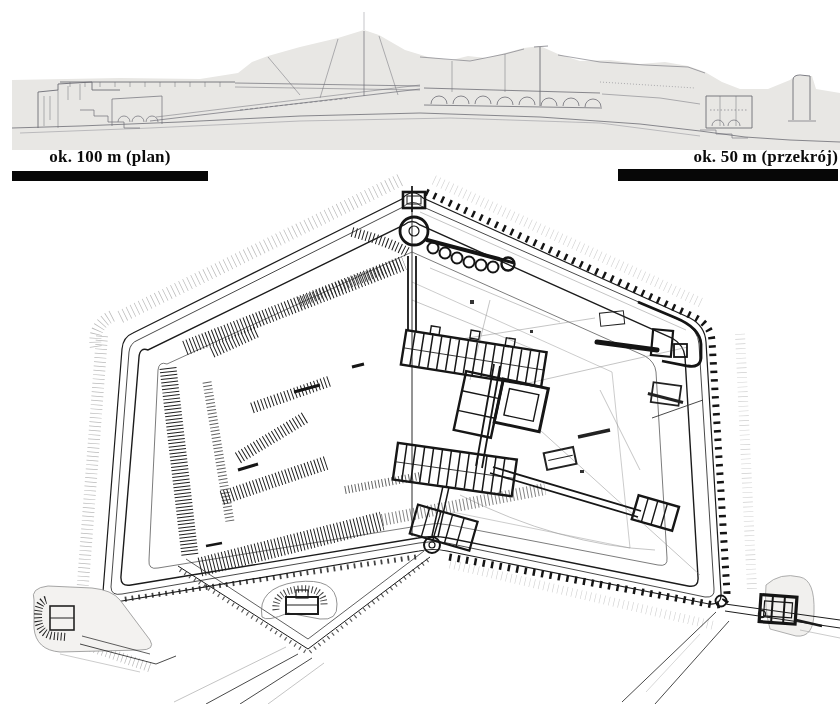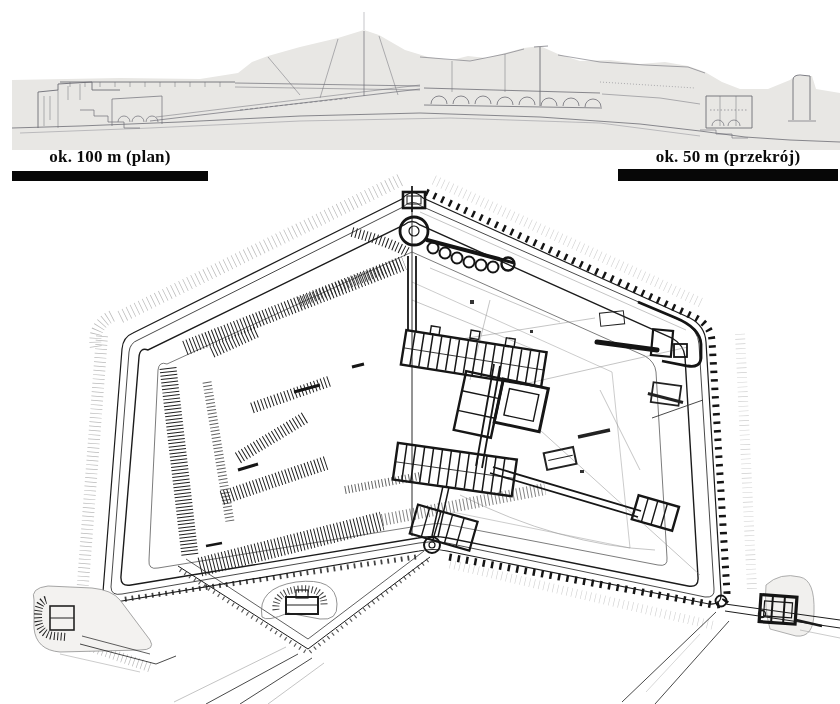--- a/index.html
+++ b/index.html
@@ -8,21 +8,21 @@
     overflow:hidden;font-family:"Liberation Serif","DejaVu Serif",serif;
   }
   .drawing{position:absolute;left:0;top:0;}
   .scale-label{
     position:absolute;text-align:center;font-size:17px;font-weight:600;
     color:#0b0b0b;letter-spacing:.2px;white-space:nowrap;
   }
   .scale-bar{position:absolute;background:var(--scalebar,#050505);}
   #label-plan{left:12px;width:196px;top:147px;}
   #bar-plan{left:12px;top:171px;width:196px;height:10px;}
-  #label-section{left:618px;width:220px;top:147px;}
+  #label-section{left:618px;width:220px;top:147px;text-align:right;}
   #bar-section{left:618px;top:169px;width:220px;height:12px;}
 </style>
 </head>
 <body>
 
 <div class="canvas">
 
   <svg class="drawing" width="840" height="704" viewBox="0 0 840 704">
 
     <g>

